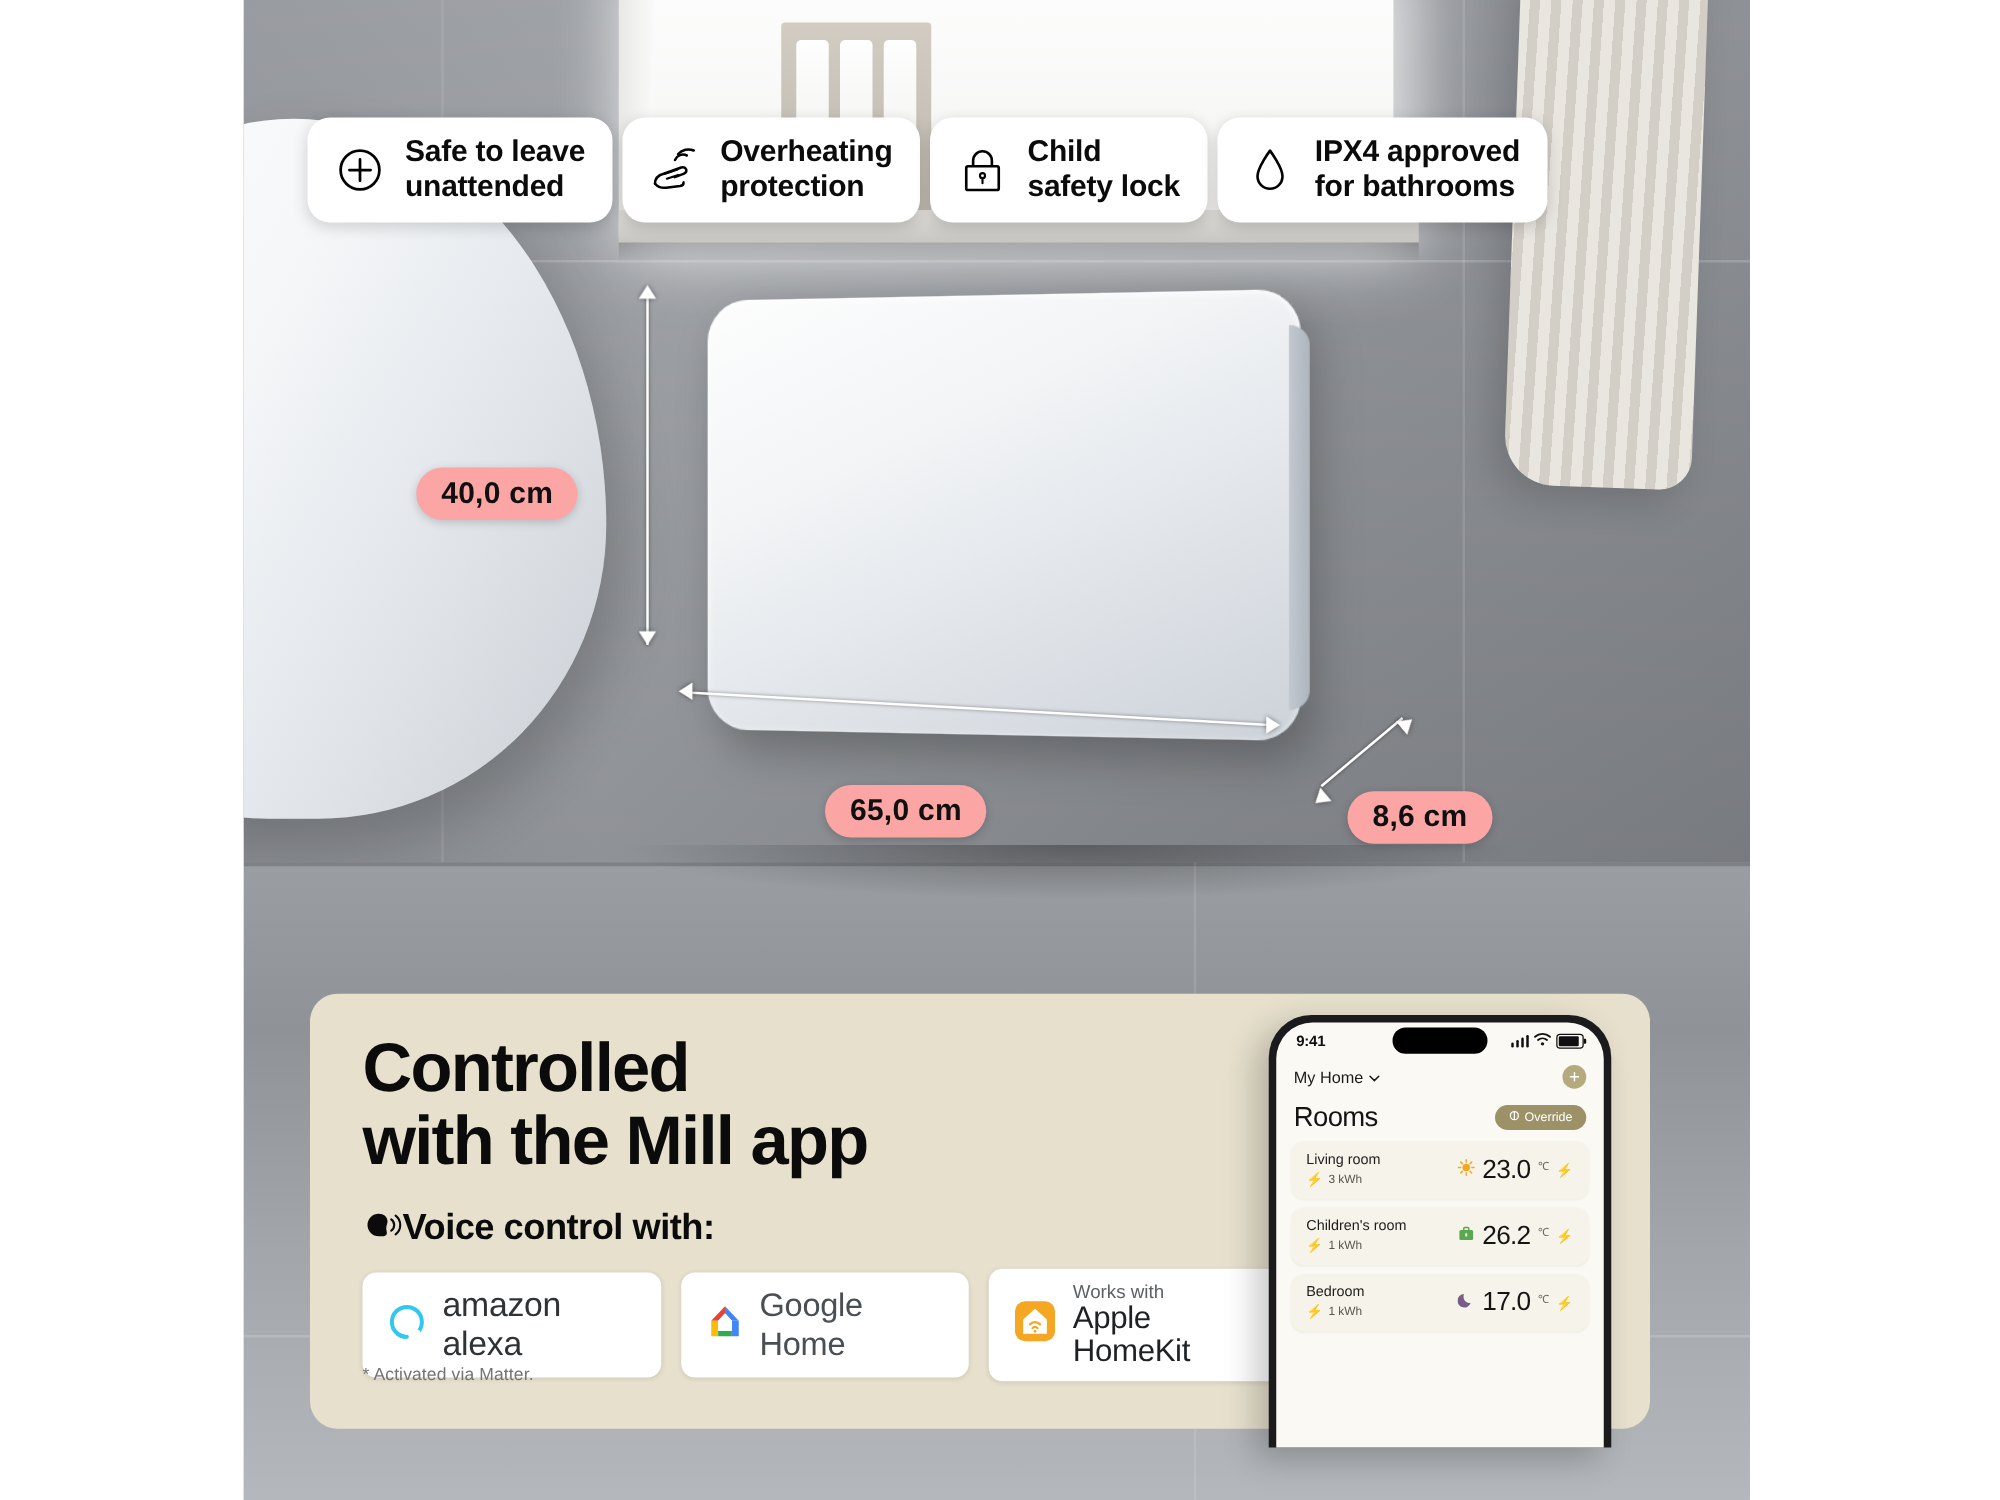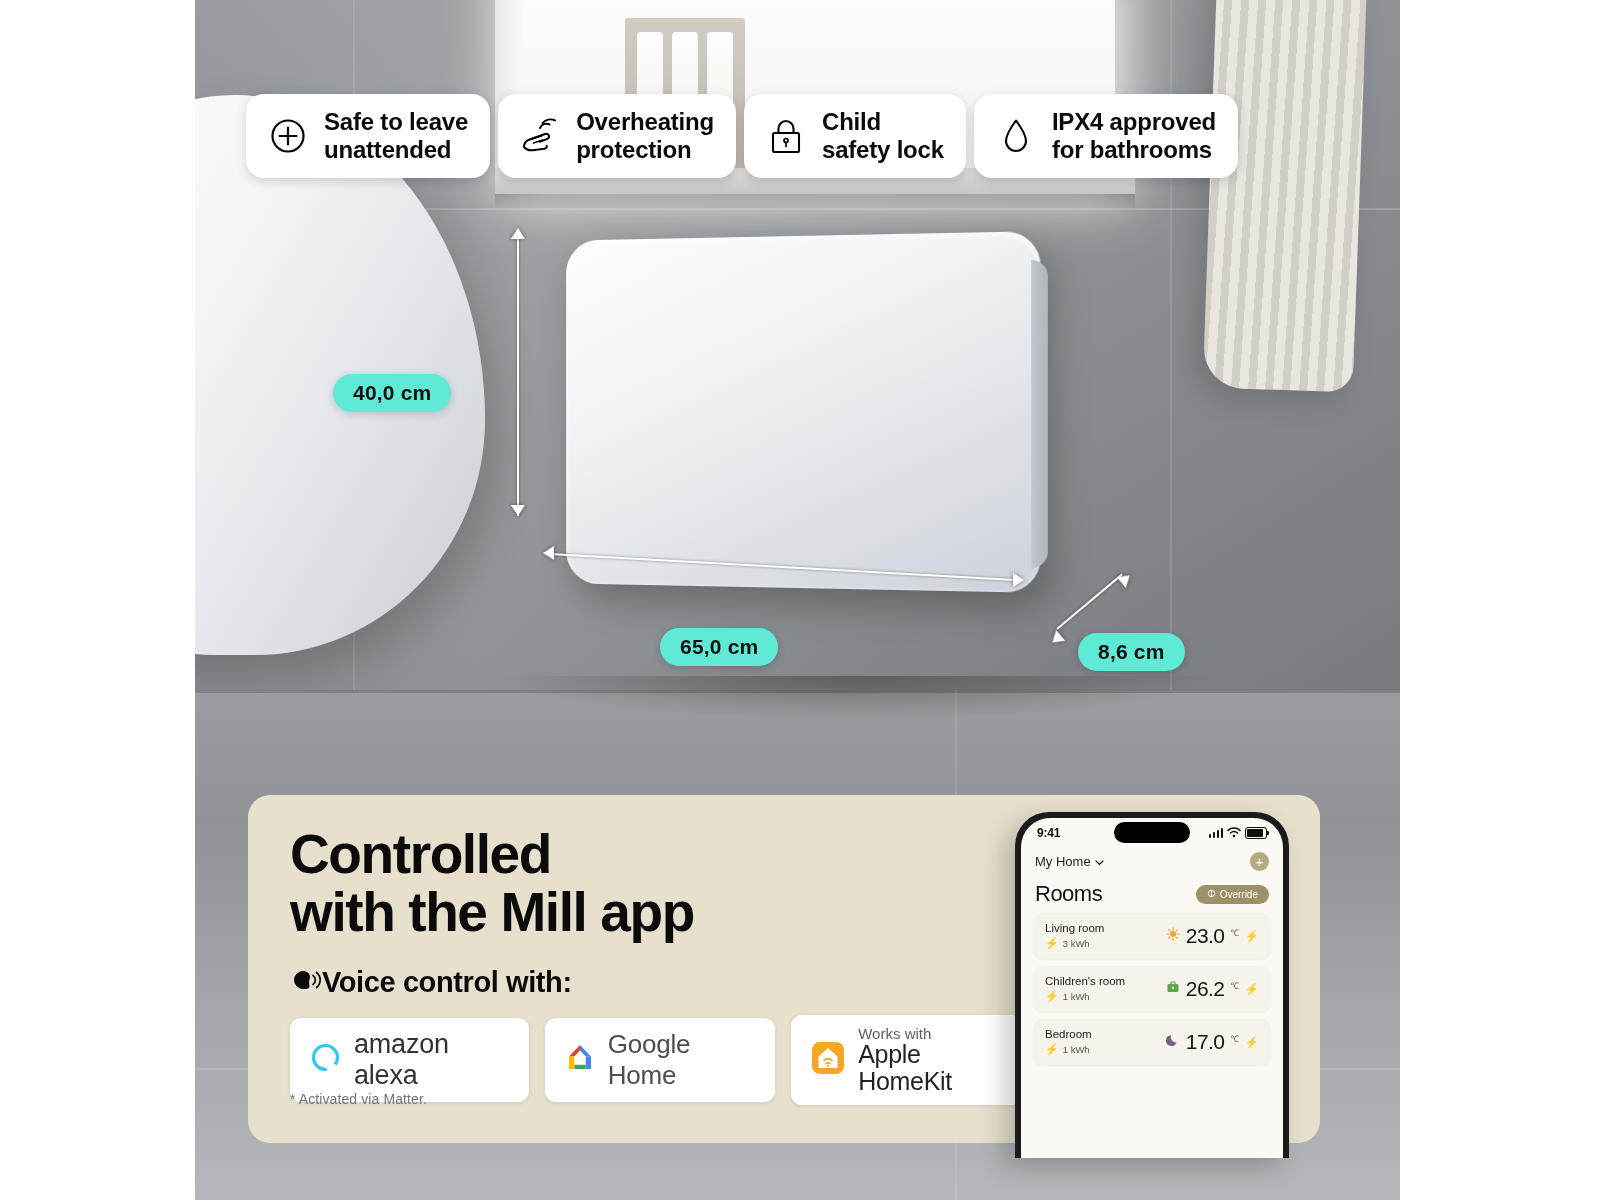--- a/index.html
+++ b/index.html
@@ -133,22 +133,22 @@
     background:linear-gradient(90deg,#c2c8cf,#aeb5bd);
   }
 
   
   .dim-line{position:absolute;background:#ffffff;box-shadow:0 0 3px rgba(0,0,0,.45);}
   .v-line{width:2px;}
   .arrow{
     position:absolute;width:0;height:0;filter:drop-shadow(0 0 2px rgba(0,0,0,.45));
   }
   .pill-dim{
-    position:absolute;background:#5eead4;border-radius:22px;
-    padding:7px 20px;font-size:21px;font-weight:700;color:#101010;
+    position:absolute;background:#fca5a5;border-radius:22px;
+    padding:7px 20px;font-size:24px;font-weight:700;color:#101010;
     letter-spacing:.2px;white-space:nowrap;
     box-shadow:0 2px 8px rgba(0,0,0,.18);
   }
 
   
   .badges{
     position:absolute;left:246px;top:48px;display:flex;gap:8px;align-items:stretch;
   }
   .badge{
     background:#fff;border-radius:18px;display:flex;align-items:center;gap:16px;

